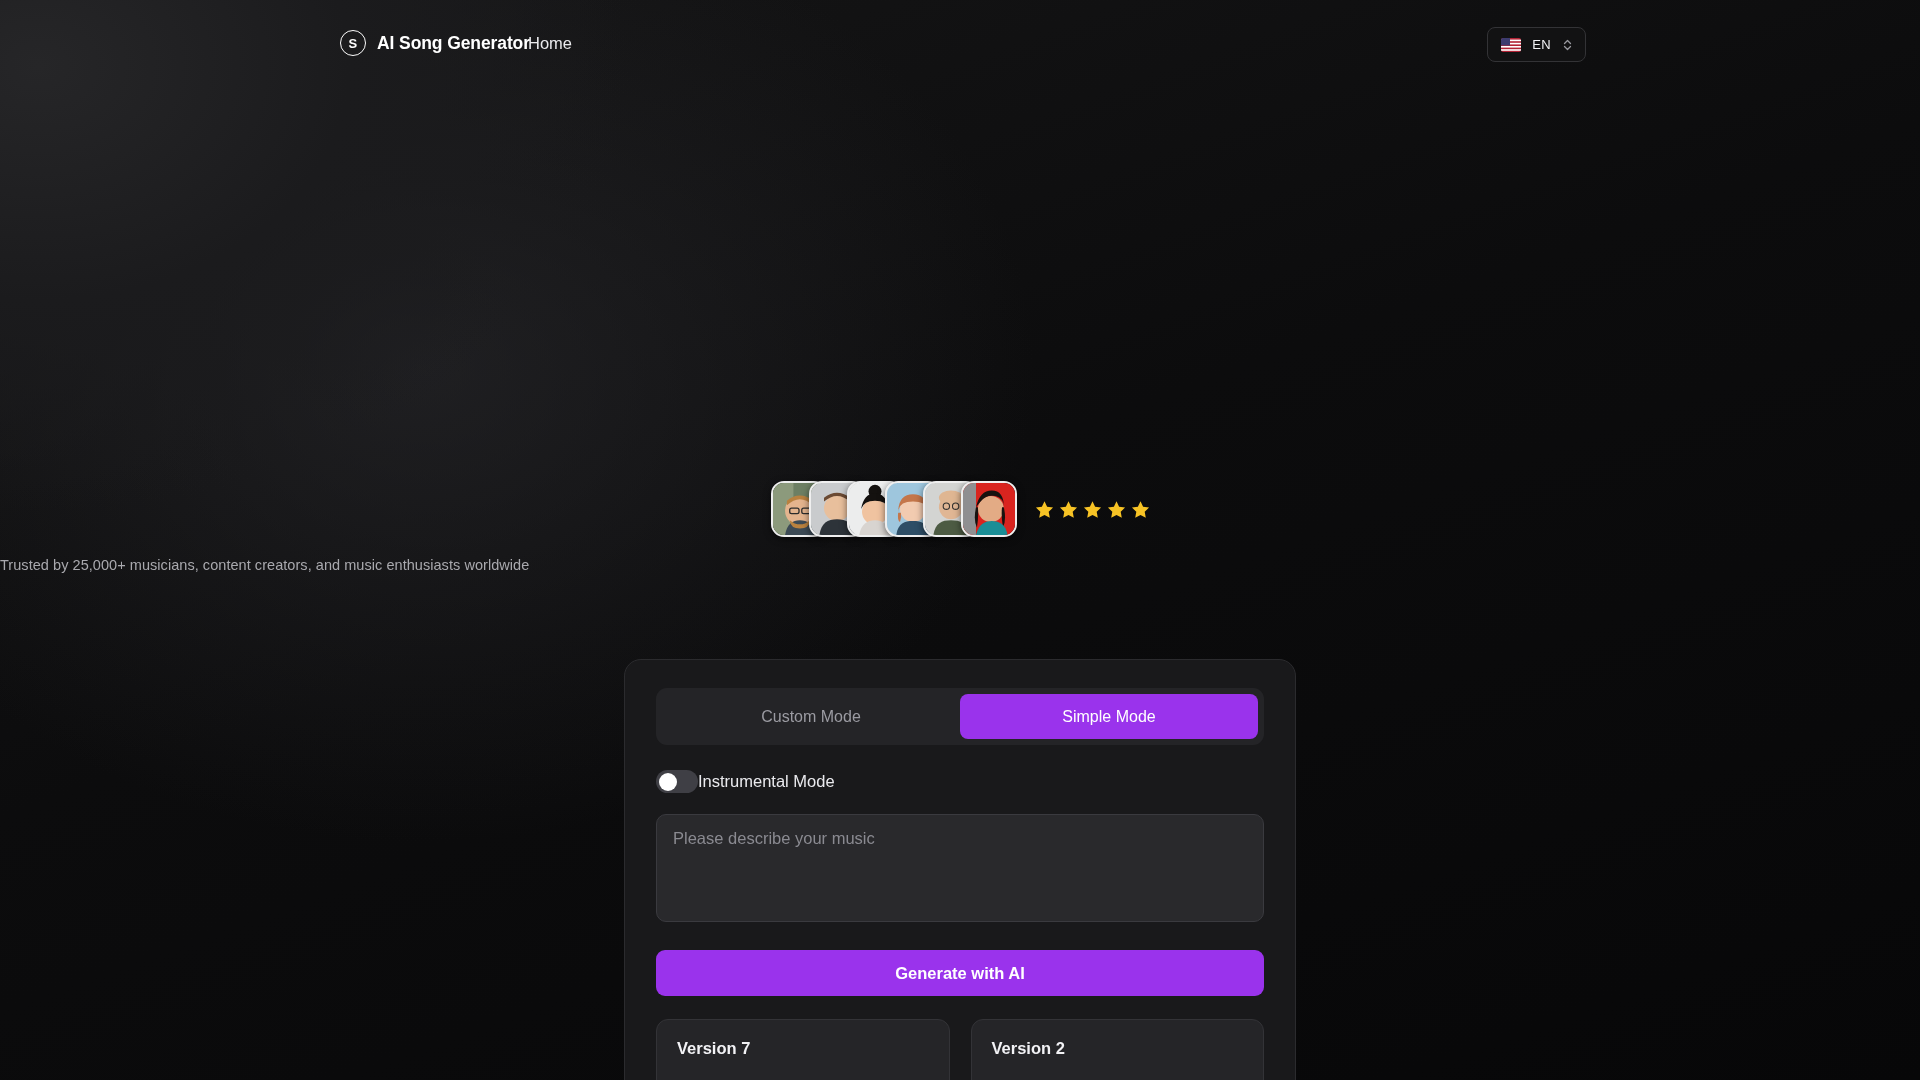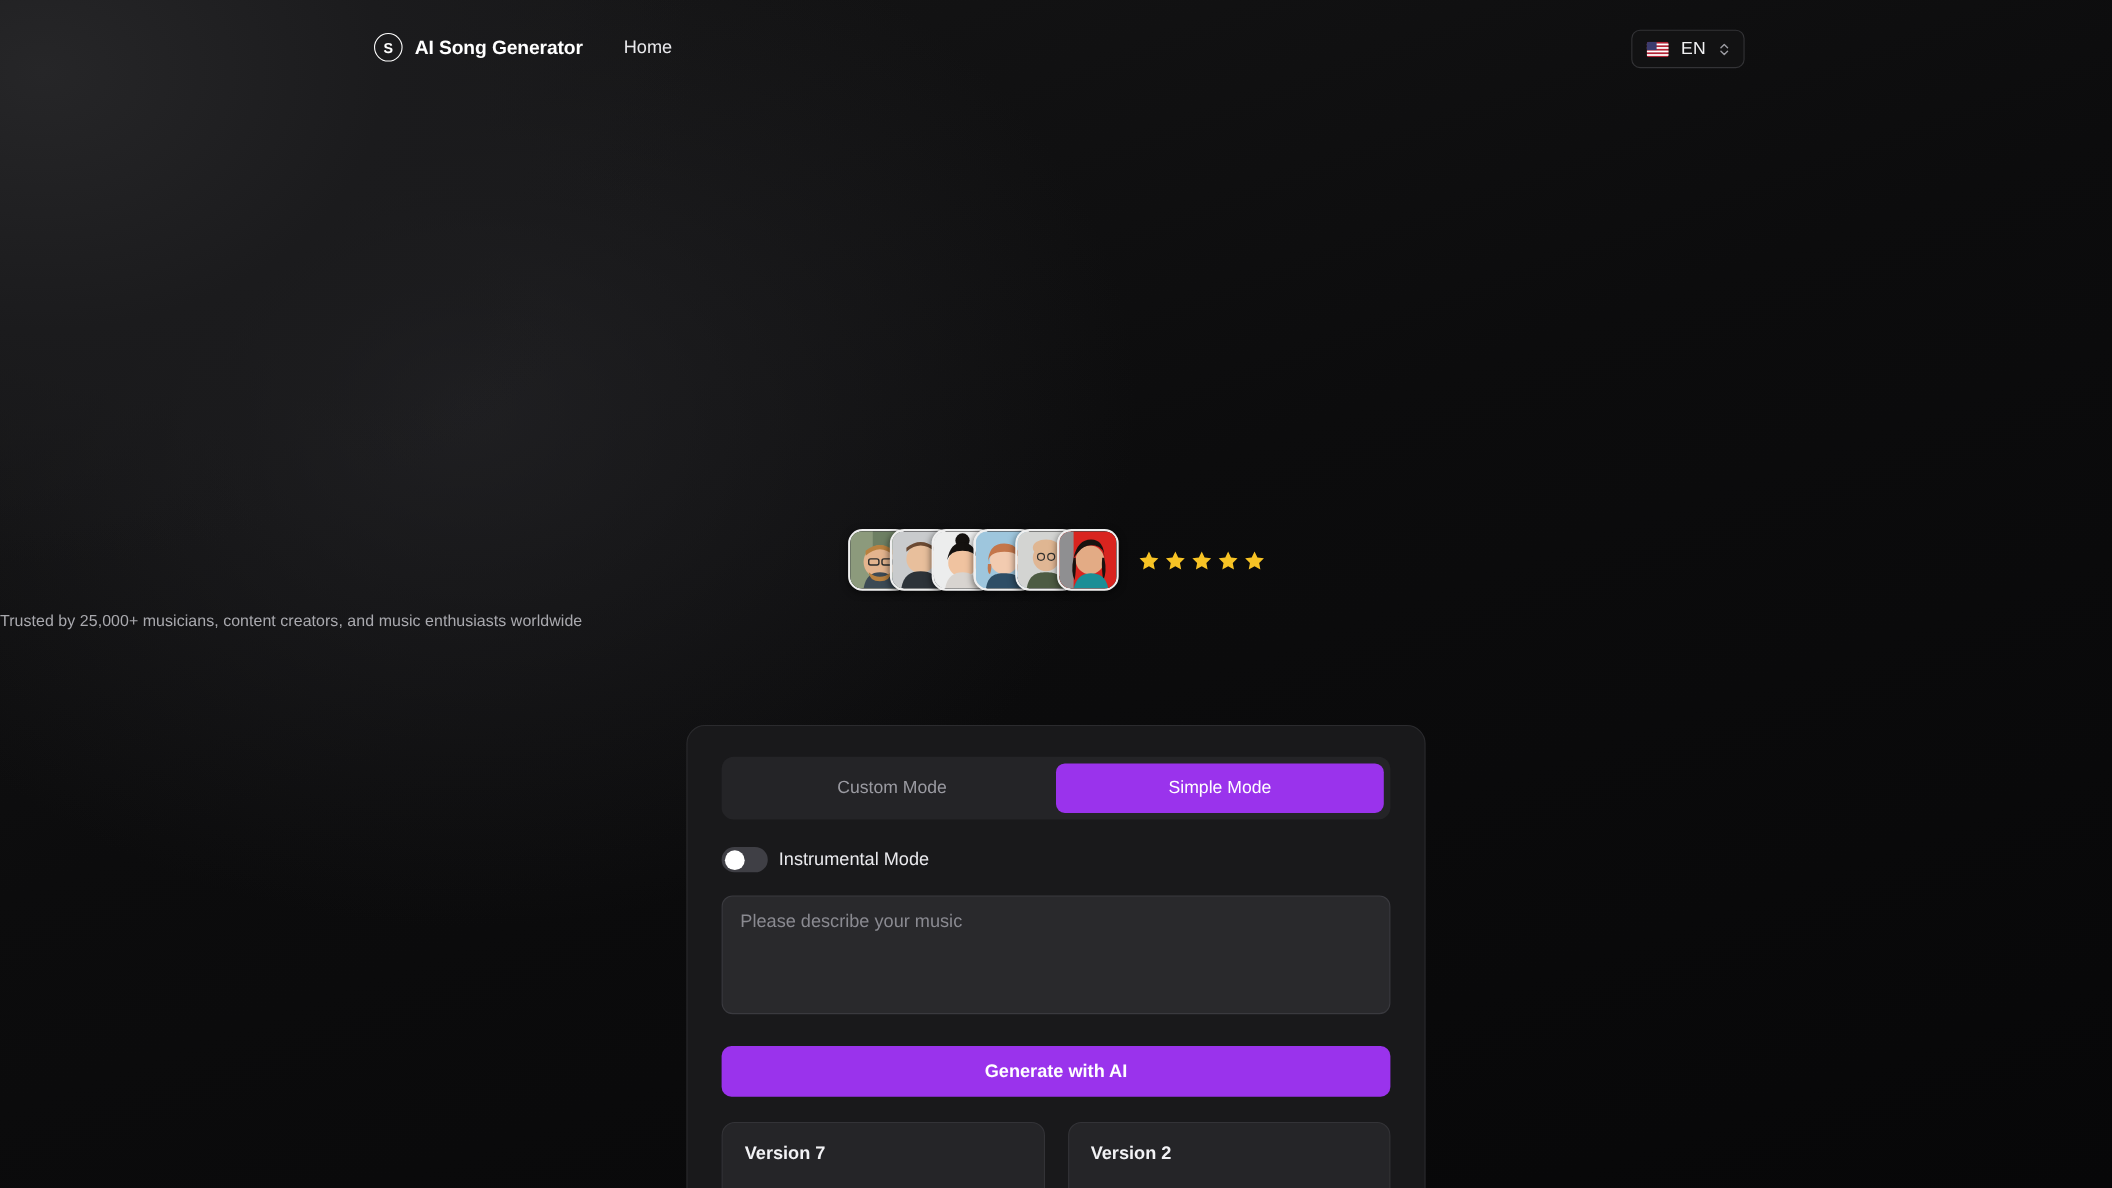--- a/index.html
+++ b/index.html
@@ -61,21 +61,21 @@
   }
   .brand-name {
     font-size: 17.5px;
     font-weight: bold;
     color: #ffffff;
     letter-spacing: -0.1px;
     white-space: nowrap;
   }
   .nav-links {
     position: absolute;
-    left: 567px;
+    left: 528px;
     top: 34px;
     display: flex;
     gap: 34px;
   }
   .nav-link {
     font-size: 16.5px;
     color: #e9e9ec;
     text-decoration: none;
     white-space: nowrap;
   }
@@ -97,21 +97,21 @@
   }
   .flag-glyph { font-size: 15px; line-height: 1; }
   .flag-fallback {
     width: 20px; height: 14px;
     border-radius: 2px;
     overflow: hidden;
     flex: 0 0 auto;
     display: block;
   }
   .lang-code {
-    font-size: 16px;
+    font-size: 13px;
     color: #f2f2f4;
     letter-spacing: .3px;
   }
   .chev-updown {
     margin-left: auto;
     width: 11px; height: 16px;
     flex: 0 0 auto;
   }
 
   
@@ -214,21 +214,21 @@
     justify-content: center;
   }
   .mode-tab.active {
     background: #9a33ec;
     color: #ffffff;
   }
 
   .toggle-row {
     display: flex;
     align-items: center;
-    gap: 10px;
+    gap: 0;
     margin-top: 25px;
   }
   .toggle {
     width: 42px; height: 23px;
     background: #3f3f45;
     border-radius: 999px;
     position: relative;
     cursor: pointer;
     flex: 0 0 auto;
     border: none;

